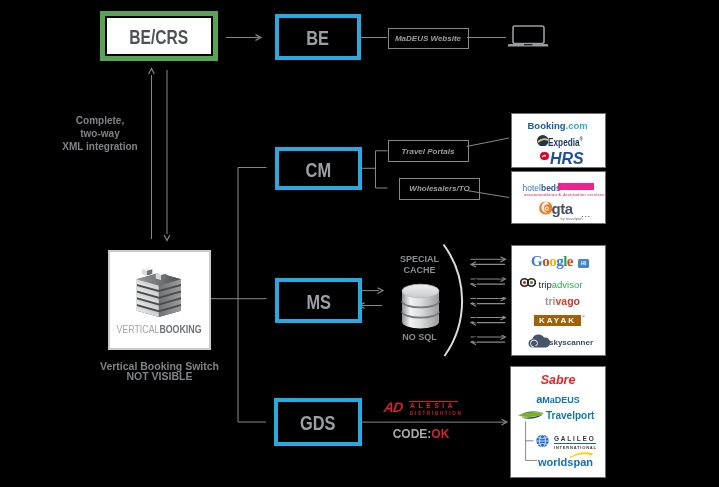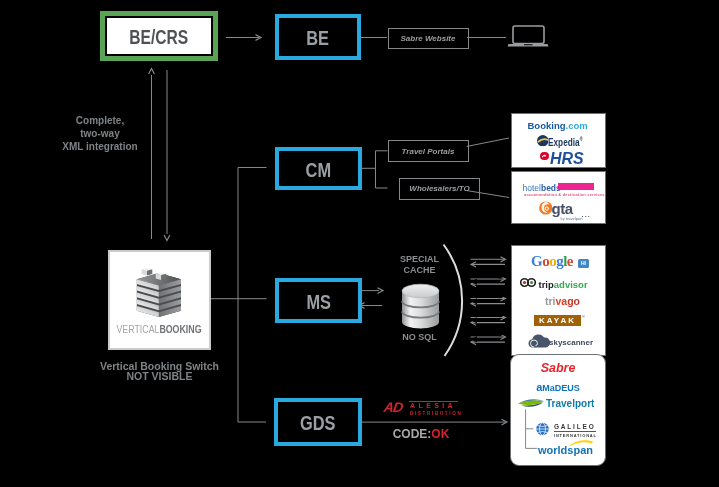--- a/index.html
+++ b/index.html
@@ -140,21 +140,21 @@
   <div class="box bluebox" style="left:266.5px;top:147px;width:79px;height:35px;">
       <span style="font-size:21px;">CM</span>
     </div>
   <div class="box bluebox" style="left:267px;top:278px;width:79px;height:37px;">
       <span style="font-size:21px;">MS</span>
     </div>
   <div class="box bluebox" style="left:266px;top:398px;width:80px;height:40px;">
       <span style="font-size:21px;">GDS</span>
     </div>
 
-  <div class="lbl" style="left:387.5px;top:28px;width:79px;height:19px;">Sabre Website</div>
+  <div class="lbl" style="left:387.5px;top:28px;width:79px;height:19px;">MaDEUS Website</div>
   <div class="lbl" style="left:387.5px;top:140.3px;width:79px;height:19.5px;">Travel Portals</div>
   <div class="lbl" style="left:399px;top:178px;width:79px;height:19.5px;">Wholesalers/TO</div>
 
   <div class="gtxt" style="left:40px;top:114px;width:120px;font-size:10px;line-height:13px;">Complete,<br>two-way<br>XML integration</div>
 
   <div class="abs" style="left:107.5px;top:249.5px;width:99px;height:96px;background:#fff;border:2px solid #c9cbcd;">
     <svg width="99" height="96" viewBox="0 0 99 96">
       <defs>
         <linearGradient id="roofg" x1="0" y1="0" x2="1" y2="0">
           <stop offset="0" stop-color="#97999b"></stop>
@@ -245,34 +245,34 @@
     <div style="position:absolute;left:19px;top:7px;font-size:15px;font-weight:bold;font-family:'Liberation Serif',serif;letter-spacing:-0.5px;">
       <span style="color:#3b7ddd">G</span><span style="color:#d6492f">o</span><span style="color:#f0b400">o</span><span style="color:#3b7ddd">g</span><span style="color:#2f9e44">l</span><span style="color:#d6492f">e</span>
     </div>
     <div style="position:absolute;left:66px;top:13px;width:11px;height:9px;background:#4285c8;border-radius:1.5px;color:#fff;font-size:5px;font-weight:bold;text-align:center;line-height:9px;">HI</div>
     <svg style="position:absolute;left:8px;top:31px;" width="16" height="11" viewBox="0 0 15 11">
       <circle cx="4" cy="5.5" r="3.8" fill="none" stroke="#222" stroke-width="1.6"></circle>
       <circle cx="11" cy="5.5" r="3.8" fill="none" stroke="#222" stroke-width="1.6"></circle>
       <circle cx="4" cy="5.5" r="1.6" fill="#c02a23"></circle>
       <circle cx="11" cy="5.5" r="1.6" fill="#4a8f3d"></circle>
     </svg>
-    <div style="position:absolute;left:26.5px;top:32.5px;font-size:9.5px;font-weight:bold;"><span style="color:#222">trip</span><span style="color:#34a853">advisor</span></div>
+    <div style="position:absolute;left:26.5px;top:32.5px;font-size:9.5px;font-weight:normal;"><span style="color:#222">trip</span><span style="color:#34a853">advisor</span></div>
     <div style="position:absolute;left:33px;top:49px;font-size:10.5px;font-weight:bold;"><span style="color:#999">tri</span><span style="color:#ec3b24">va</span><span style="color:#c0392b">go</span></div>
     <div style="position:absolute;left:22px;top:69px;width:47px;height:11px;background:#a16207;color:#fff;font-size:8px;font-weight:bold;text-align:center;line-height:11px;letter-spacing:2px;">KAYAK</div>
     <div style="position:absolute;left:70px;top:68px;font-size:4px;color:#555;">®</div>
     <div style="position:absolute;left:16px;top:88px;width:22px;height:14px;">
       <svg width="22" height="14" viewBox="0 0 22 14">
           <path d="M4 13.5 A4.2 4.2 0 0 1 4.2 5.2 A6.5 6.5 0 0 1 16 3.5 A5 5 0 0 1 18 13.5 Z" fill="#47546a"></path>
       <path d="M6 13 A3.5 3.5 0 1 1 9.5 9.5 A2 2 0 0 1 7.5 11.5" stroke="#fff" stroke-width="0.9" fill="none"></path>
         </svg>
     </div>
     <div style="position:absolute;left:37px;top:92px;font-size:8px;font-weight:bold;color:#3f4c5f;">skyscanner</div>
   </div>
 
-  <div class="card" style="left:510px;top:354px;width:94px;height:110px;border-radius:9px;">
+  <div class="card" style="left:510px;top:366px;width:94px;height:110px;">
     <div style="position:absolute;left:0px;top:6px;width:100%;text-align:center;font-size:12.5px;font-weight:bold;font-style:italic;color:#e8232a;">Sabre</div>
     <div style="position:absolute;left:0px;top:26px;width:100%;text-align:center;font-size:11px;font-weight:bold;color:#0d72ba;">a<span style="font-size:9px">MaDEUS</span></div>
     <svg style="position:absolute;left:6px;top:41px;" width="28" height="14" viewBox="0 0 28 14">
       <path d="M1 7.5 Q14 0.5 27 5 Q14 3.5 1 7.5 Z" fill="#4a7fa5"></path>
       <path d="M1 7.5 Q14 2.5 27 5.5 Q15 11.5 1 7.5 Z" fill="#7ab800"></path>
       <path d="M4 9.2 Q15 10.5 26 6.5 Q15 13.5 4 9.2 Z" fill="#1c4e6e"></path>
     </svg>
     <div style="position:absolute;left:35px;top:43px;font-size:10px;font-weight:bold;color:#0c7ca6;">Travelport</div>
     <svg style="position:absolute;left:0;top:0;" width="94" height="110" viewBox="0 0 94 110">
       <polyline points="14.6,54.3 14.6,93.4 26.3,93.4" fill="none" stroke="#85888b" stroke-width="1"></polyline>

